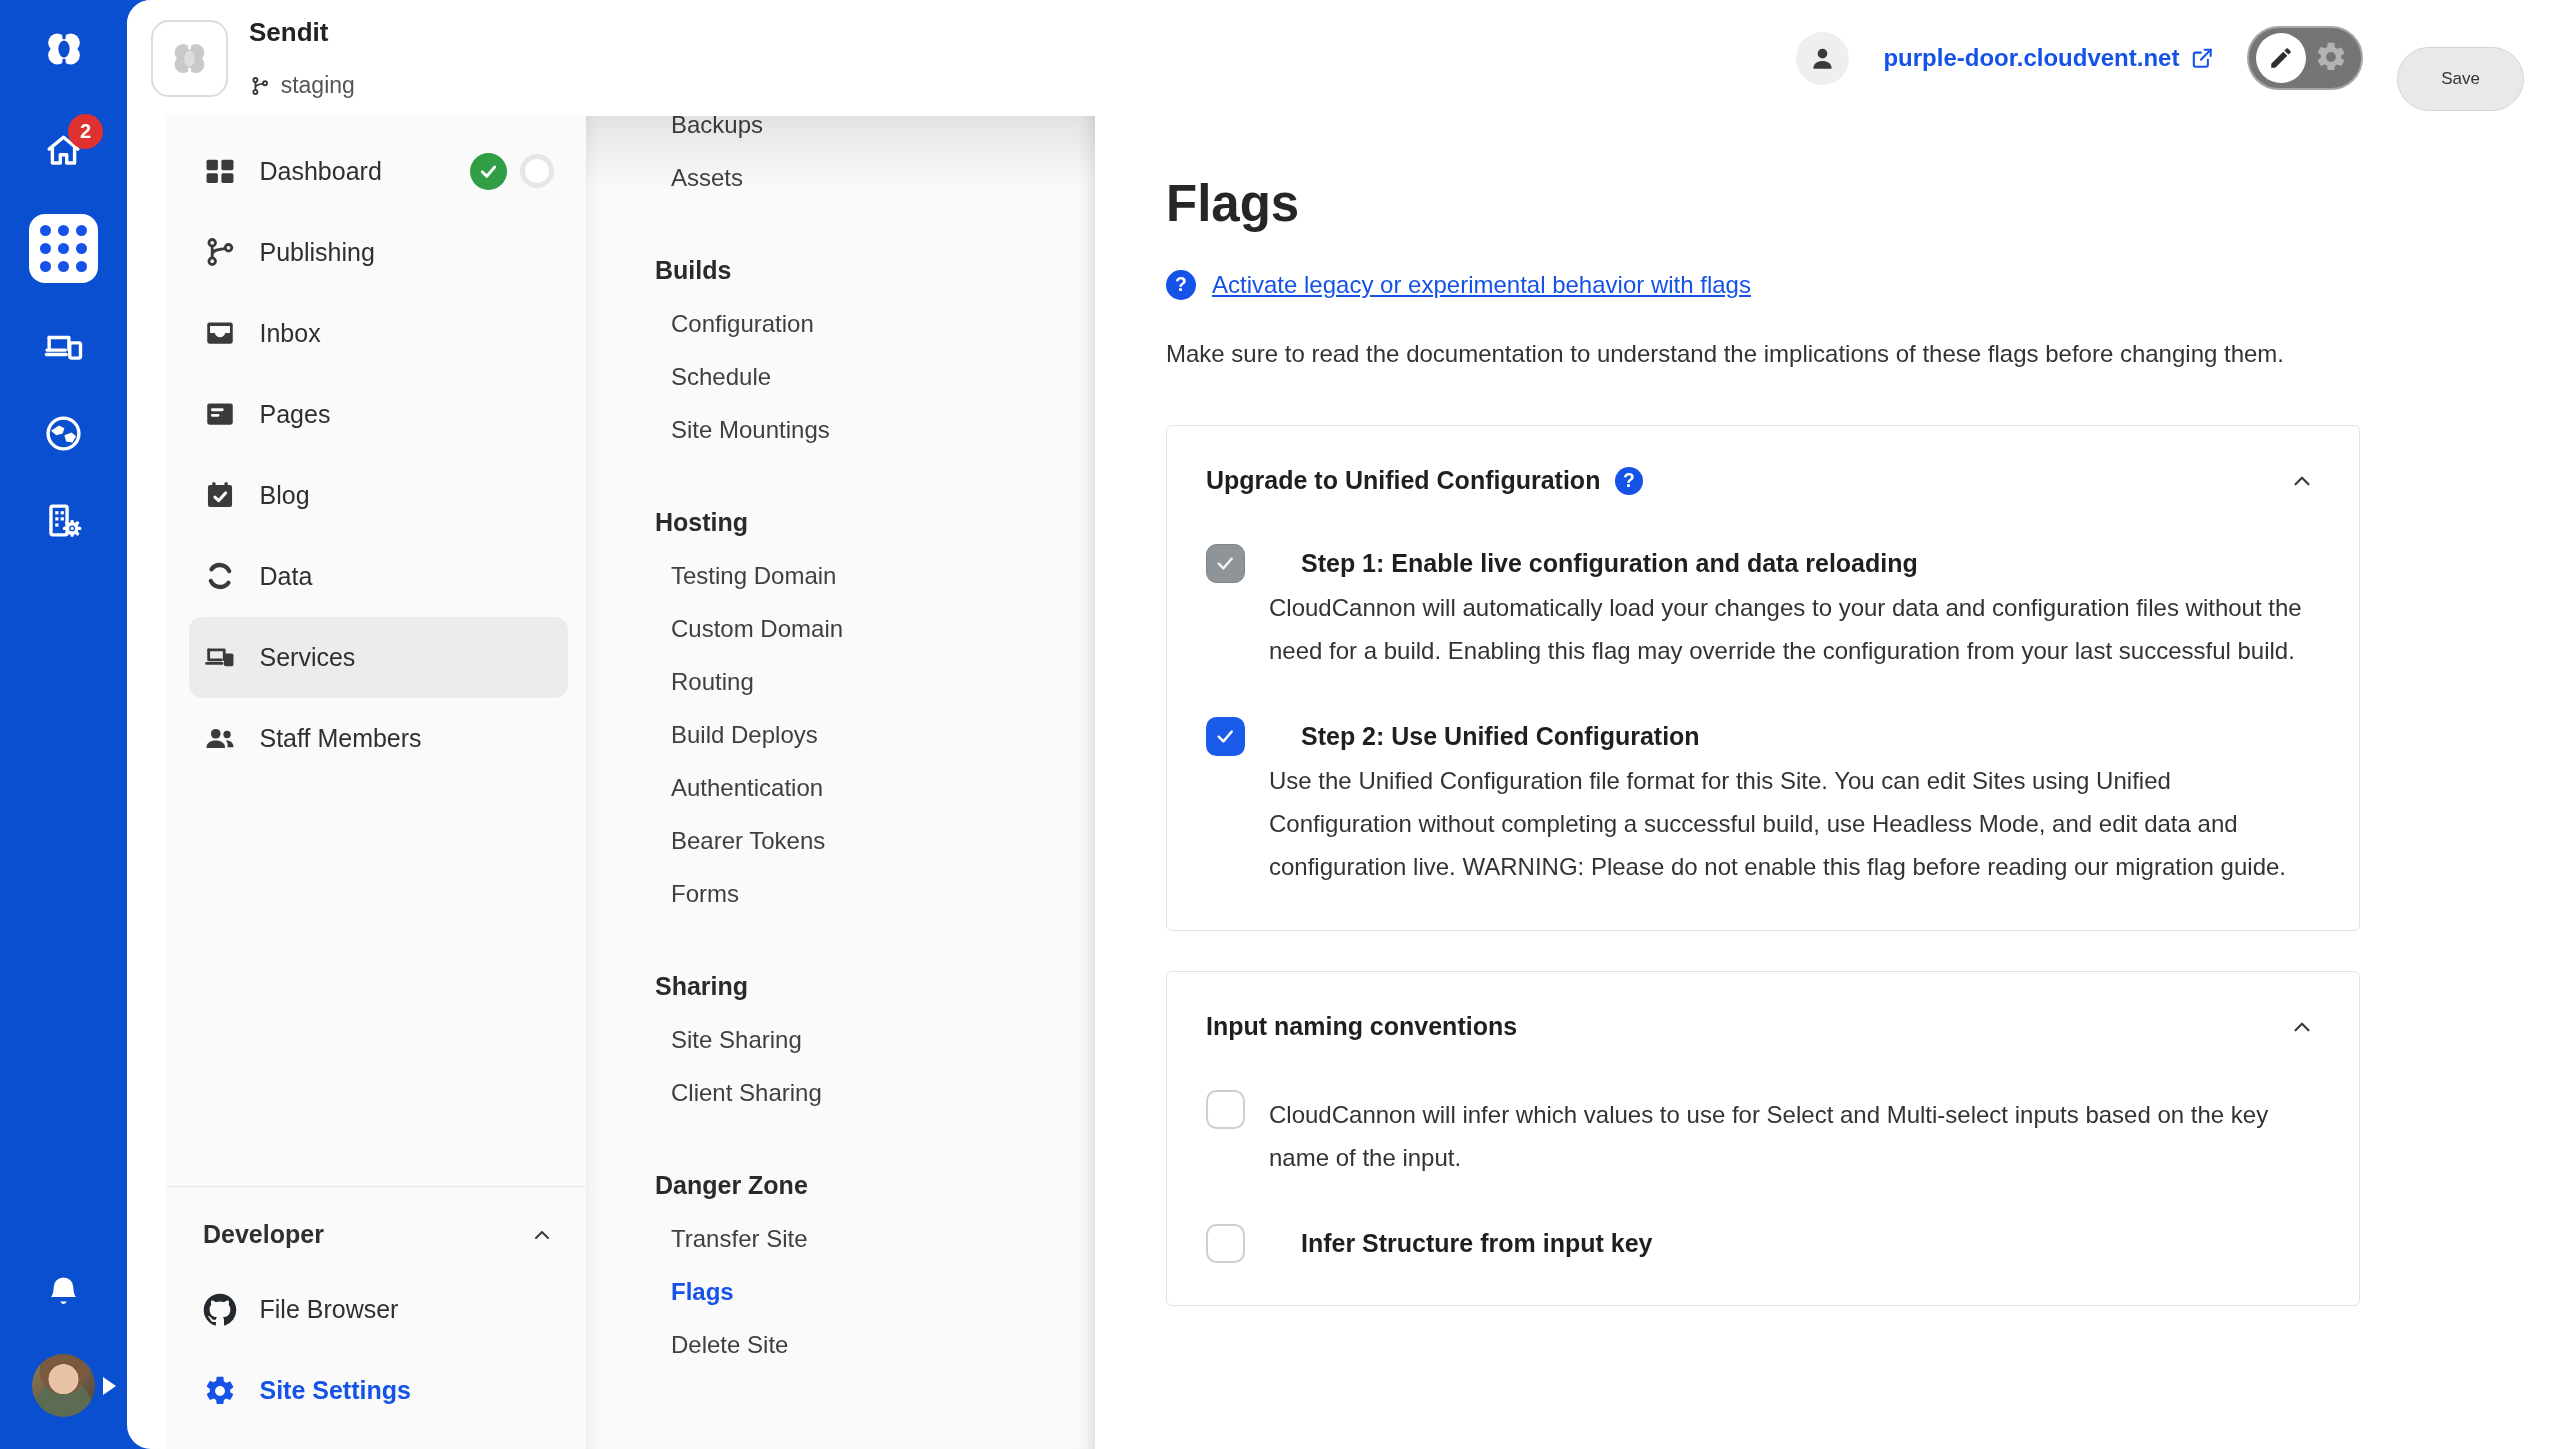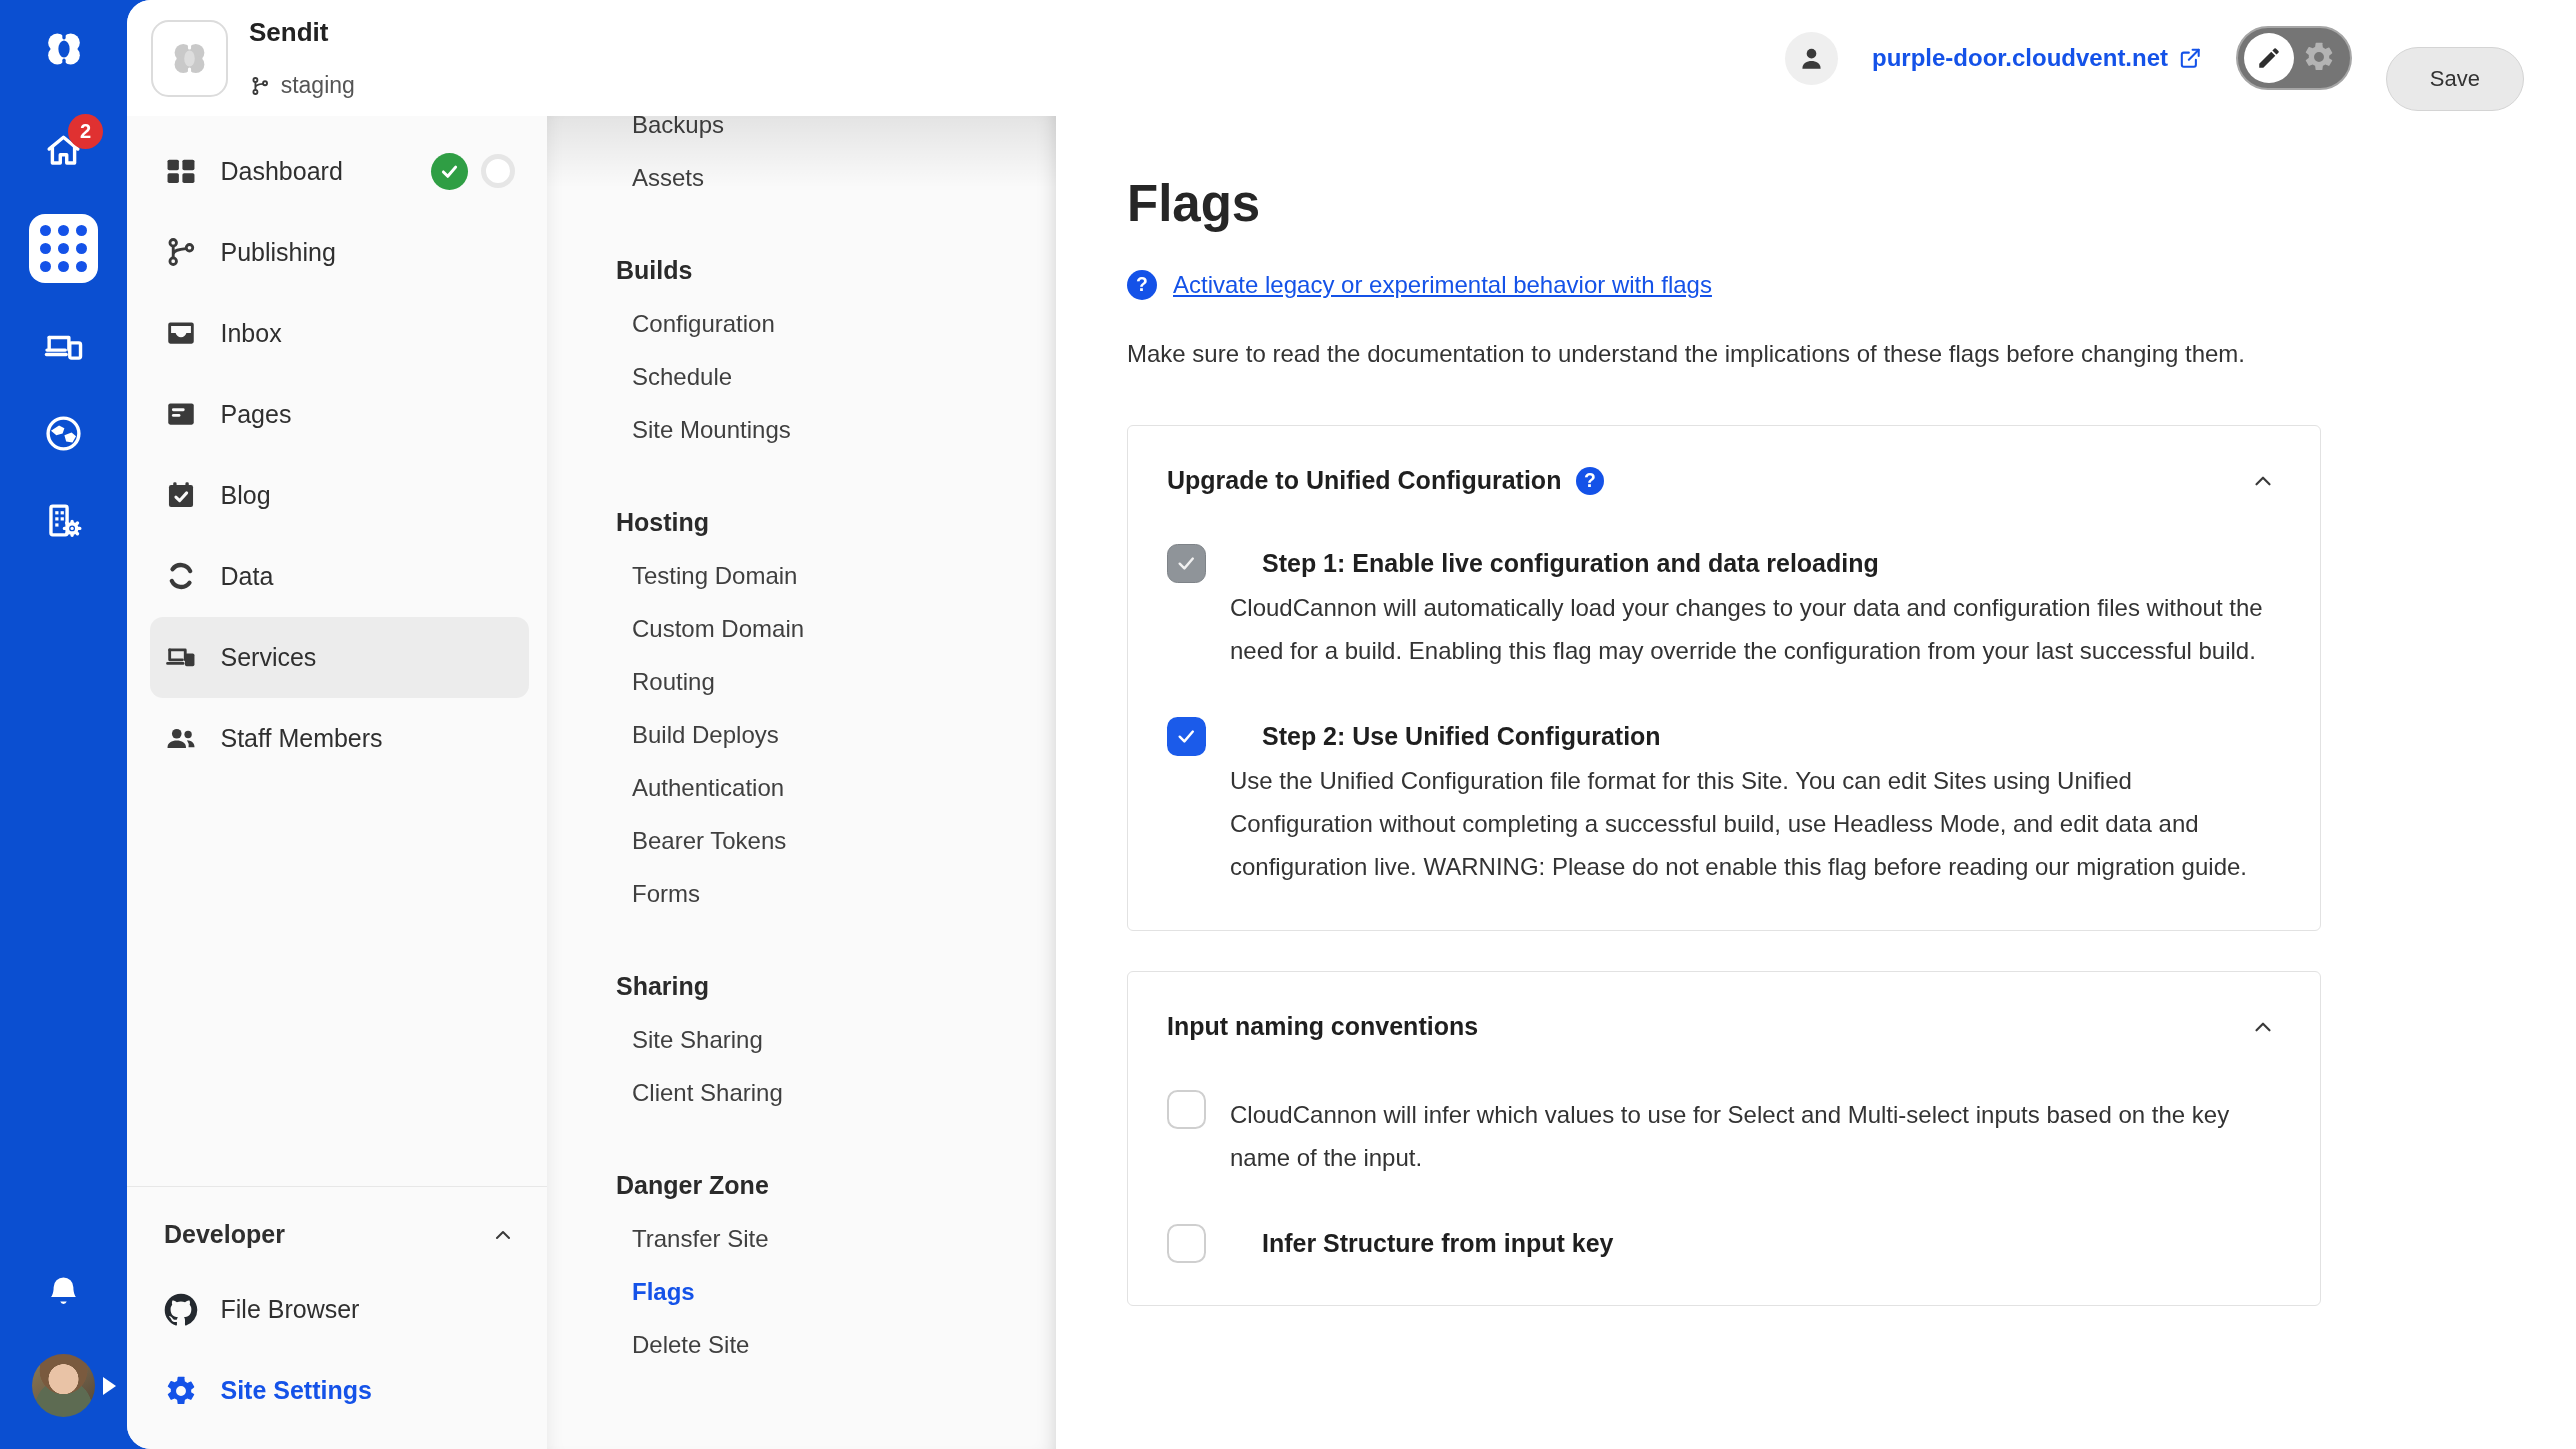--- a/index.html
+++ b/index.html
@@ -53,23 +53,23 @@
   .account-btn { width:53px; height:53px; border-radius:50%; background:#efefef; display:grid; place-items:center; cursor:pointer; }
   .account-btn svg { width:29px; height:29px; }
   .preview-link { display:flex; align-items:center; gap:11.3px; font-size:24px; font-weight:bold; color:#1452E8; text-decoration:none; cursor:pointer; }
   .preview-link svg { width:22.5px; height:22.5px; }
   .mode-toggle { width:116px; height:64px; border-radius:32px; background:#757575; border:2.4px solid #a6a6a6;
                  display:flex; align-items:center; padding:0 6.4px; gap:8px; cursor:pointer; }
   .knob { width:50px; height:50px; border-radius:50%; background:#fff; display:grid; place-items:center; }
   .knob svg { width:26px; height:26px; }
   .toggle-gear svg { width:34px; height:34px; }
   .save-btn { height:64px; padding:0 43px; border-radius:32px; background:#e9e9e9; border:1.6px solid #d4d4d4;
-              font-family:inherit; font-size:22px; color:#333; cursor:pointer;margin-top:42px; }
-
-  .app-body { flex:1; display:flex; min-height:0; }
+              font-family:inherit; font-size:17px; color:#333; cursor:pointer;margin-top:42px; }
+
+  .app-body { flex:1; display:flex; min-height:0;padding-left:39px; }
 
   
   .nav-col { width:420px; flex:none; background:#fafafa; display:flex; flex-direction:column; padding-top:14.5px; }
   .nav-item { height:81px; margin:0 17.7px 0 22.5px; padding:0 14.5px; border-radius:13px;
               display:flex; align-items:center; gap:22.5px; font-size:25px; color:#2f2f2f; cursor:pointer; }
   .nav-item svg { width:34px; height:34px; flex:none; }
   .nav-item.active { background:#ececec; }
   .nav-status { margin-left:auto; display:flex; align-items:center; gap:13px; }
   .status-ok { width:37px; height:37px; border-radius:50%; background:#2F9E44; display:grid; place-items:center; }
   .status-ok svg { width:21px; height:21px; }

